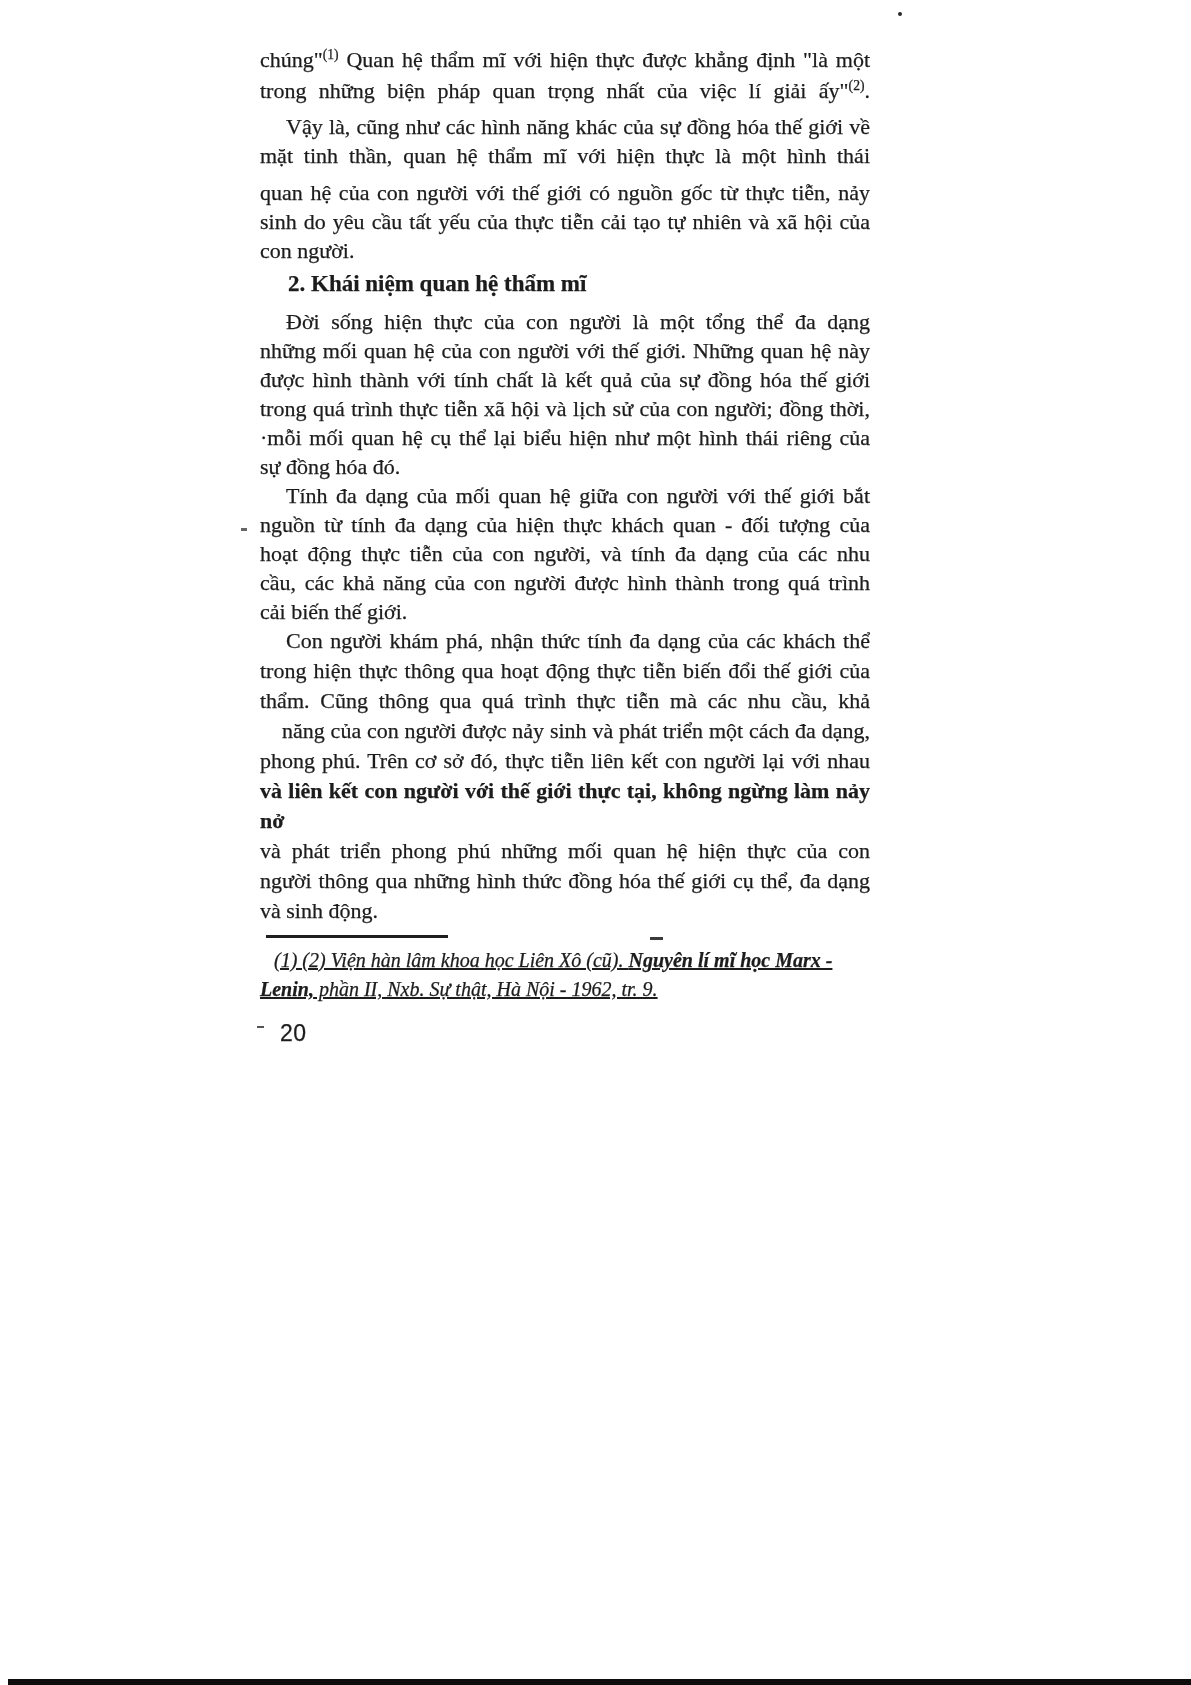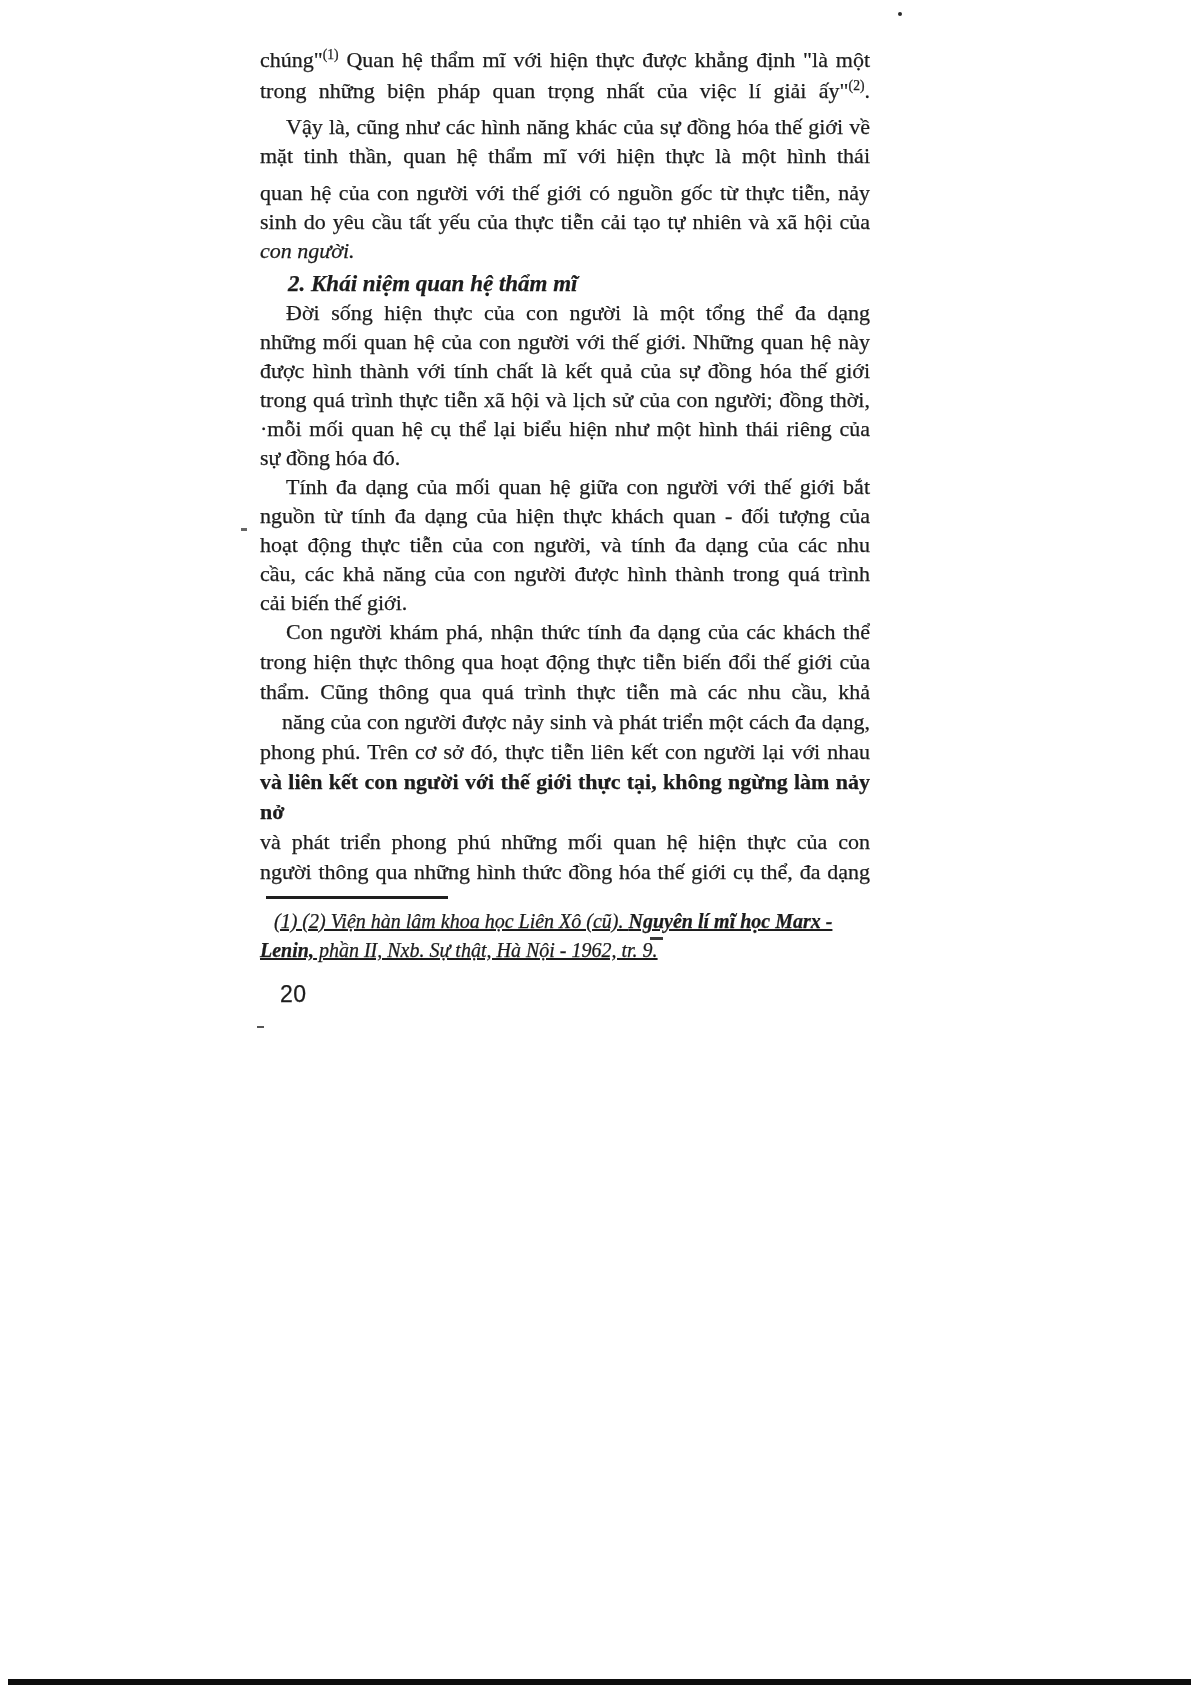--- a/index.html
+++ b/index.html
@@ -27,21 +27,20 @@
     text-align-last:left;
   }
   .para .line.indent{
     text-indent:26px;
   }
   .heading{
     font-weight:bold;
     font-size:23px;
     line-height:29px;
     padding-left:28px;
-    font-style:italic;
   }
   .footnote{
     margin-top:9px;
   }
   .footnote-rule{
     width:182px;height:3px;margin-left:6px;
     background:#1e1e1e;
   }
   .footnote-lines{
     margin-top:8px;
@@ -90,24 +89,24 @@
     <div id="text-flow">
         <div class="para" style="margin-top: 0px;">
           <div class="line" style="line-height: 31px;">chúng"<sup>(1)</sup> Quan hệ thẩm mĩ với hiện thực được khẳng định "là một</div>
           <div class="line" style="line-height: 31px;">trong những biện pháp quan trọng nhất của việc lí giải ấy"<sup>(2)</sup>.</div>
         </div>
         <div class="para" style="margin-top: 6px;">
           <div class="line indent" style="line-height: 29px;">Vậy là, cũng như các hình năng khác của sự đồng hóa thế giới về</div>
           <div class="line" style="line-height: 29px;">mặt tinh thần, quan hệ thẩm mĩ với hiện thực là một hình thái</div>
           <div class="line" style="line-height: 29px; margin-top: 8px;">quan hệ của con người với thế giới có nguồn gốc từ thực tiễn, nảy</div>
           <div class="line" style="line-height: 29px;">sinh do yêu cầu tất yếu của thực tiễn cải tạo tự nhiên và xã hội của</div>
-          <div class="line final" style="line-height: 29px; font-style: italic;">con người.</div>
+          <div class="line final" style="line-height: 29px;">con người.</div>
         </div>
         <div class="heading" style="margin-top: 4px;">2. Khái niệm quan hệ thẩm mĩ</div>
-        <div class="para" style="">
+        <div class="para" style="margin-top: 9px;">
           <div class="line indent" style="line-height: 29px;">Đời sống hiện thực của con người là một tổng thể đa dạng</div>
           <div class="line" style="line-height: 29px;">những mối quan hệ của con người với thế giới. Những quan hệ này</div>
           <div class="line" style="line-height: 29px;">được hình thành với tính chất là kết quả của sự đồng hóa thế giới</div>
           <div class="line" style="line-height: 29px;">trong quá trình thực tiễn xã hội và lịch sử của con người; đồng thời,</div>
           <div class="line" style="line-height: 29px;">·mỗi mối quan hệ cụ thể lại biểu hiện như một hình thái riêng của</div>
           <div class="line final" style="line-height: 29px;">sự đồng hóa đó.</div>
         </div>
         <div class="para" style="margin-top: 0px;">
           <div class="line indent" style="line-height: 29px;">Tính đa dạng của mối quan hệ giữa con người với thế giới bắt</div>
           <div class="line" style="line-height: 29px;">nguồn từ tính đa dạng của hiện thực khách quan - đối tượng của</div>
@@ -117,20 +116,21 @@
         </div>
         <div class="para" style="margin-top: 0px;">
           <div class="line indent" style="line-height: 30px;">Con người khám phá, nhận thức tính đa dạng của các khách thể</div>
           <div class="line" style="line-height: 30px;">trong hiện thực thông qua hoạt động thực tiễn biến đổi thế giới của</div>
           <div class="line" style="line-height: 30px;">thẩm. Cũng thông qua quá trình thực tiễn mà các nhu cầu, khả</div>
           <div class="line" style="line-height: 30px; margin-left: 22px;">năng của con người được nảy sinh và phát triển một cách đa dạng,</div>
           <div class="line" style="line-height: 30px;">phong phú. Trên cơ sở đó, thực tiễn liên kết con người lại với nhau</div>
           <div class="line" style="line-height: 30px; font-weight: bold;">và liên kết con người với thế giới thực tại, không ngừng làm nảy nở</div>
           <div class="line" style="line-height: 30px;">và phát triển phong phú những mối quan hệ hiện thực của con</div>
           <div class="line" style="line-height: 30px;">người thông qua những hình thức đồng hóa thế giới cụ thể, đa dạng</div>
+          <div class="line final" style="line-height: 30px;">và sinh động.</div>
         </div>
       </div>
 
     <div class="footnote">
       <div class="footnote-rule"></div>
       <div class="footnote-lines" id="footnote-lines">
           <div class="fn-line fn-first">(1) (2) Viện hàn lâm khoa học Liên Xô (cũ). <b>Nguyên lí mĩ học Marx -</b></div>
           <div class="fn-line"><b>Lenin,</b> phần II, Nxb. Sự thật, Hà Nội - 1962, tr. 9.</div>
         </div>
     </div>

